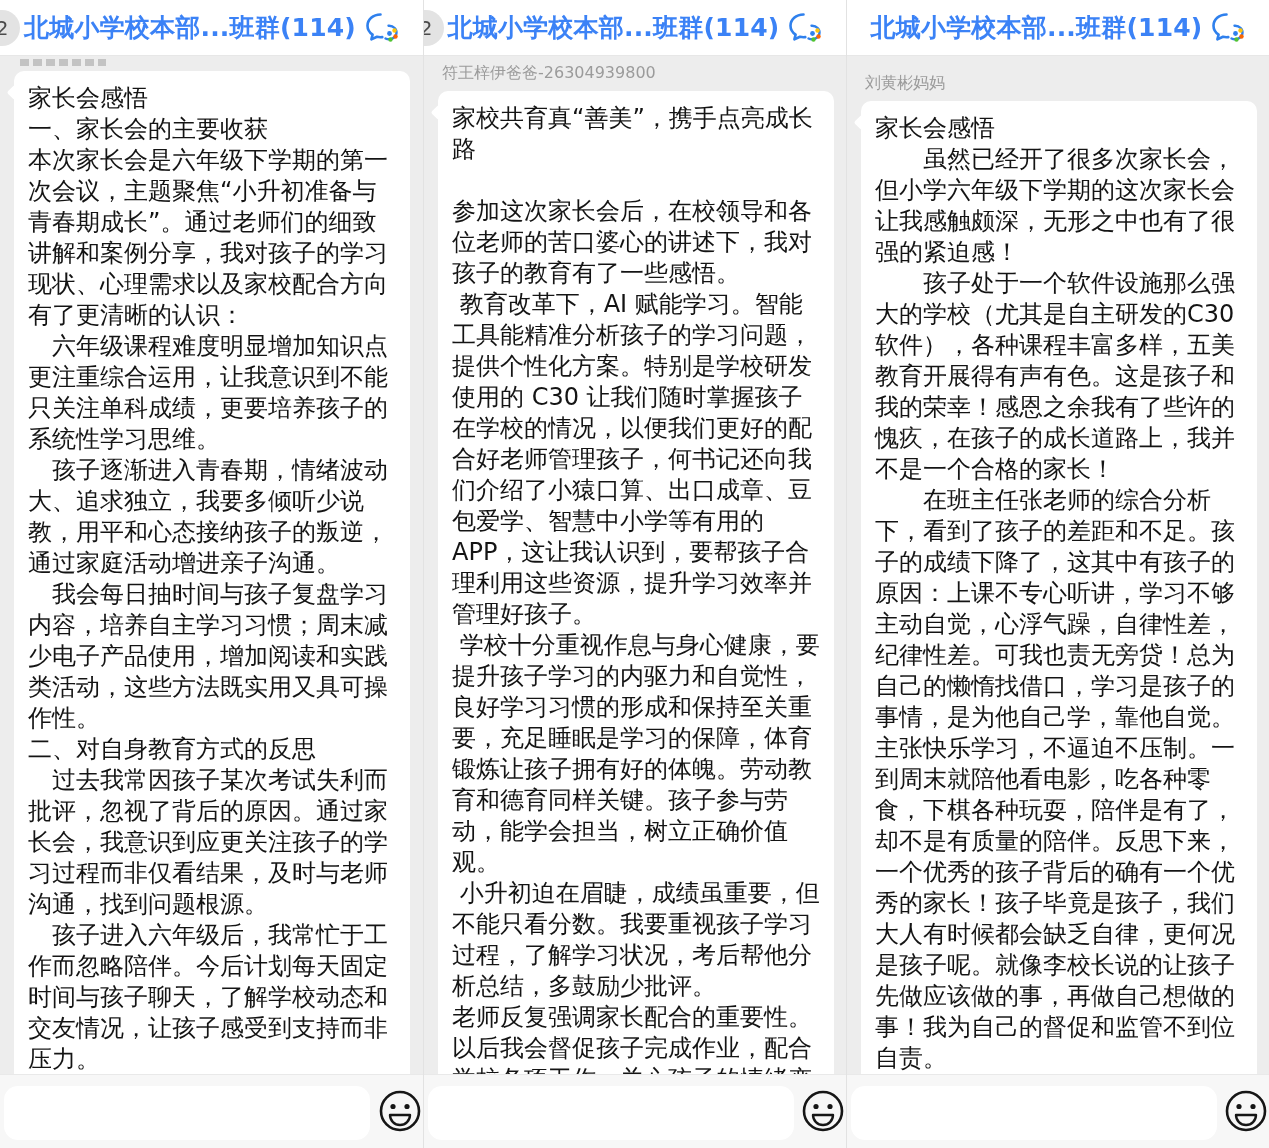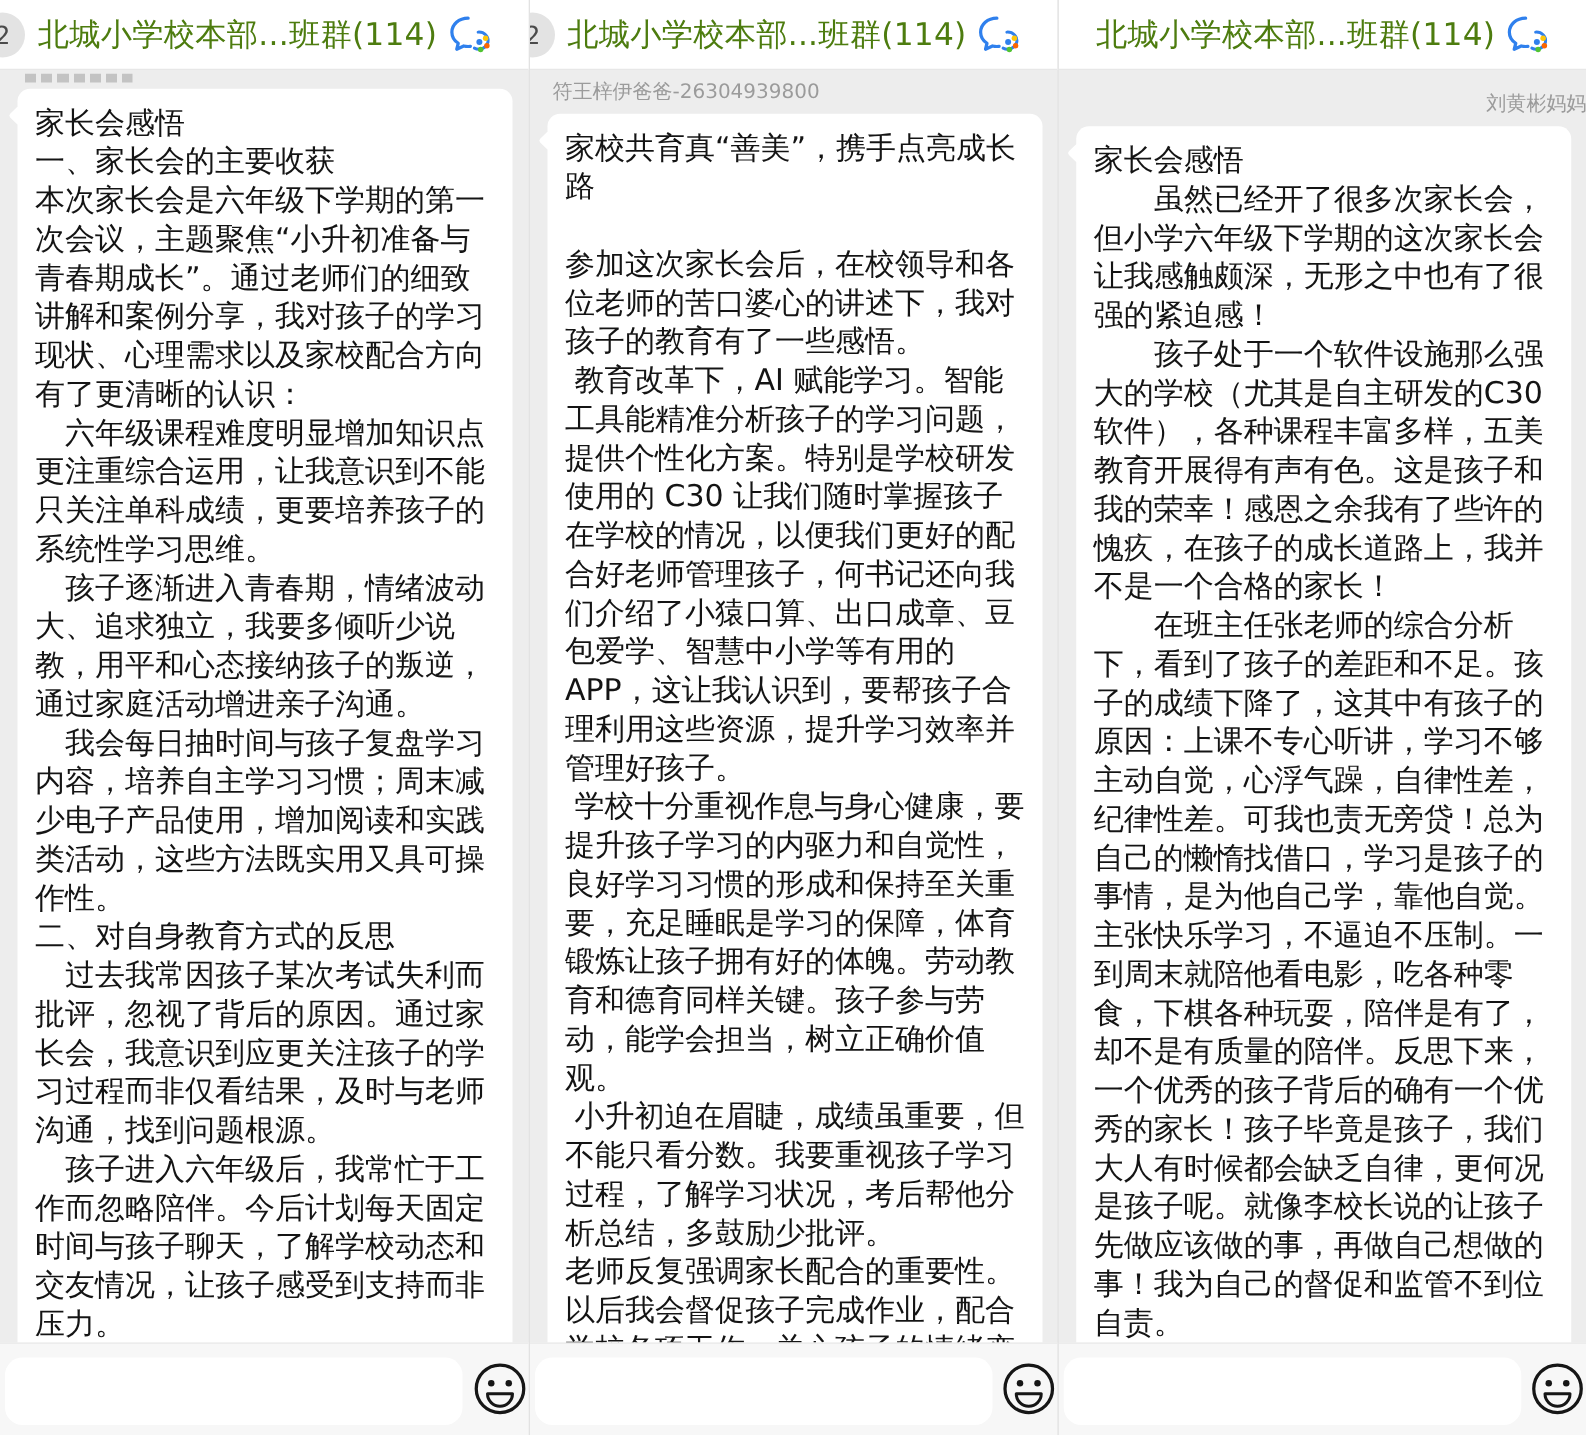--- a/index.html
+++ b/index.html
@@ -9,32 +9,32 @@
   .page { width:1269px; height:1148px; display:flex; }
 
   .column { position:relative; width:423px; height:1148px; overflow:hidden;
             background:#ededed; }
   .column + .column { border-left:1px solid #e2e2e2; }
 
   
   .header { position:absolute; top:0; left:0; right:0; height:56px; background:#ffffff;
             border-bottom:1px solid #e7e7e7; display:flex; align-items:center;
             justify-content:center; gap:9px; z-index:30; }
-  .header-title { font-size:25px; font-weight:400; color:#4d7c0f; letter-spacing:.2px; }
+  .header-title { font-size:25px; font-weight:700; color:#3b82f6; letter-spacing:.2px; }
   .wecom-icon { width:34px; height:32px; flex:0 0 auto; }
 
   .back-badge { position:absolute; left:-16px; top:10px; width:36px; height:36px;
                 border-radius:50%; background:#e3e3e3; color:#4a4a4a; font-size:20px;
                 display:flex; align-items:center; justify-content:center; z-index:31; }
 
   
   .chat { position:absolute; top:57px; left:0; right:0; bottom:0; overflow:hidden; }
 
   .sender { margin:6px 0 7px 18px; font-size:16px; color:#9b9b9b; white-space:nowrap; }
-  .sender.tall-gap { margin-top:16px;text-align:right; }
+  .sender.tall-gap { margin-top:16px; }
 
   .sender-smudge { margin:2px 0 5px 20px; width:86px; height:7px; opacity:.75;
       background:repeating-linear-gradient(90deg,#b5b5b5 0 9px, transparent 9px 13px); }
 
   .bubble { position:relative; margin-left:14px; width:396px; background:#ffffff;
             border-radius:10px; padding:12px 14px 14px 14px; }
   .bubble::before { content:""; position:absolute; left:-5px; top:16px; width:11px;
             height:11px; background:#ffffff; transform:rotate(45deg); border-radius:2px; }
   .msg-text { font-size:24px; line-height:31px; color:#141414; white-space:pre-wrap;
               overflow-wrap:anywhere; }

